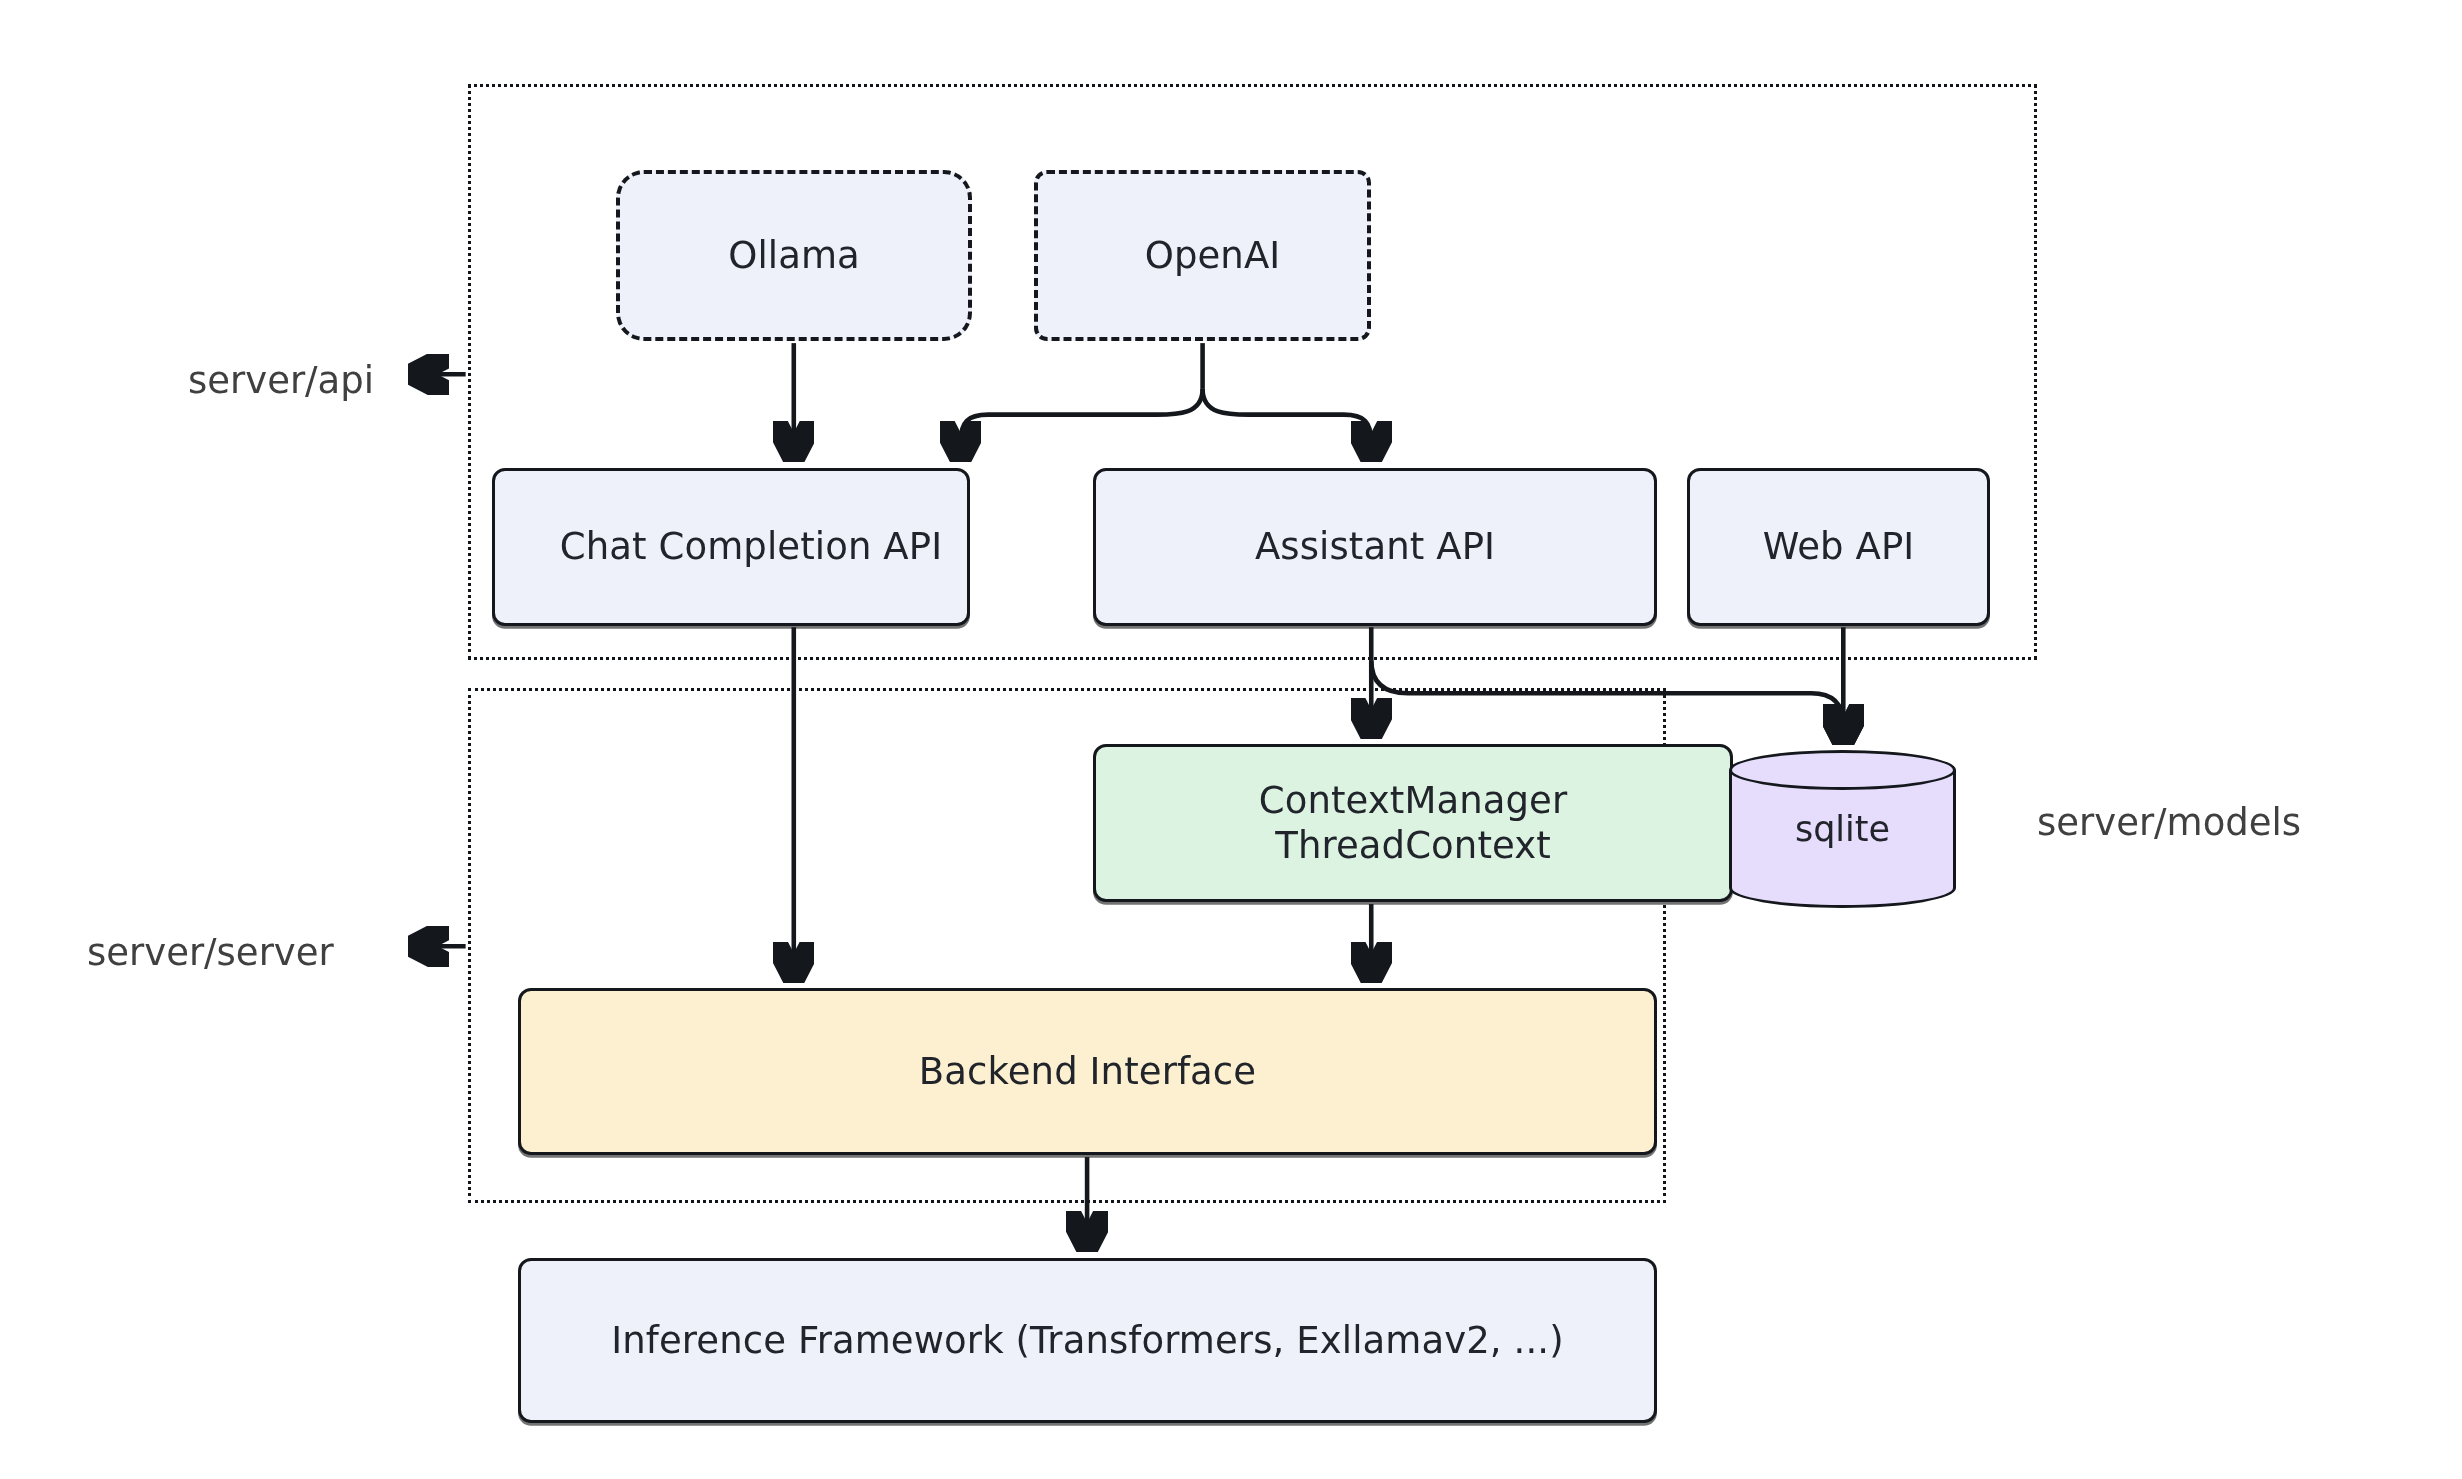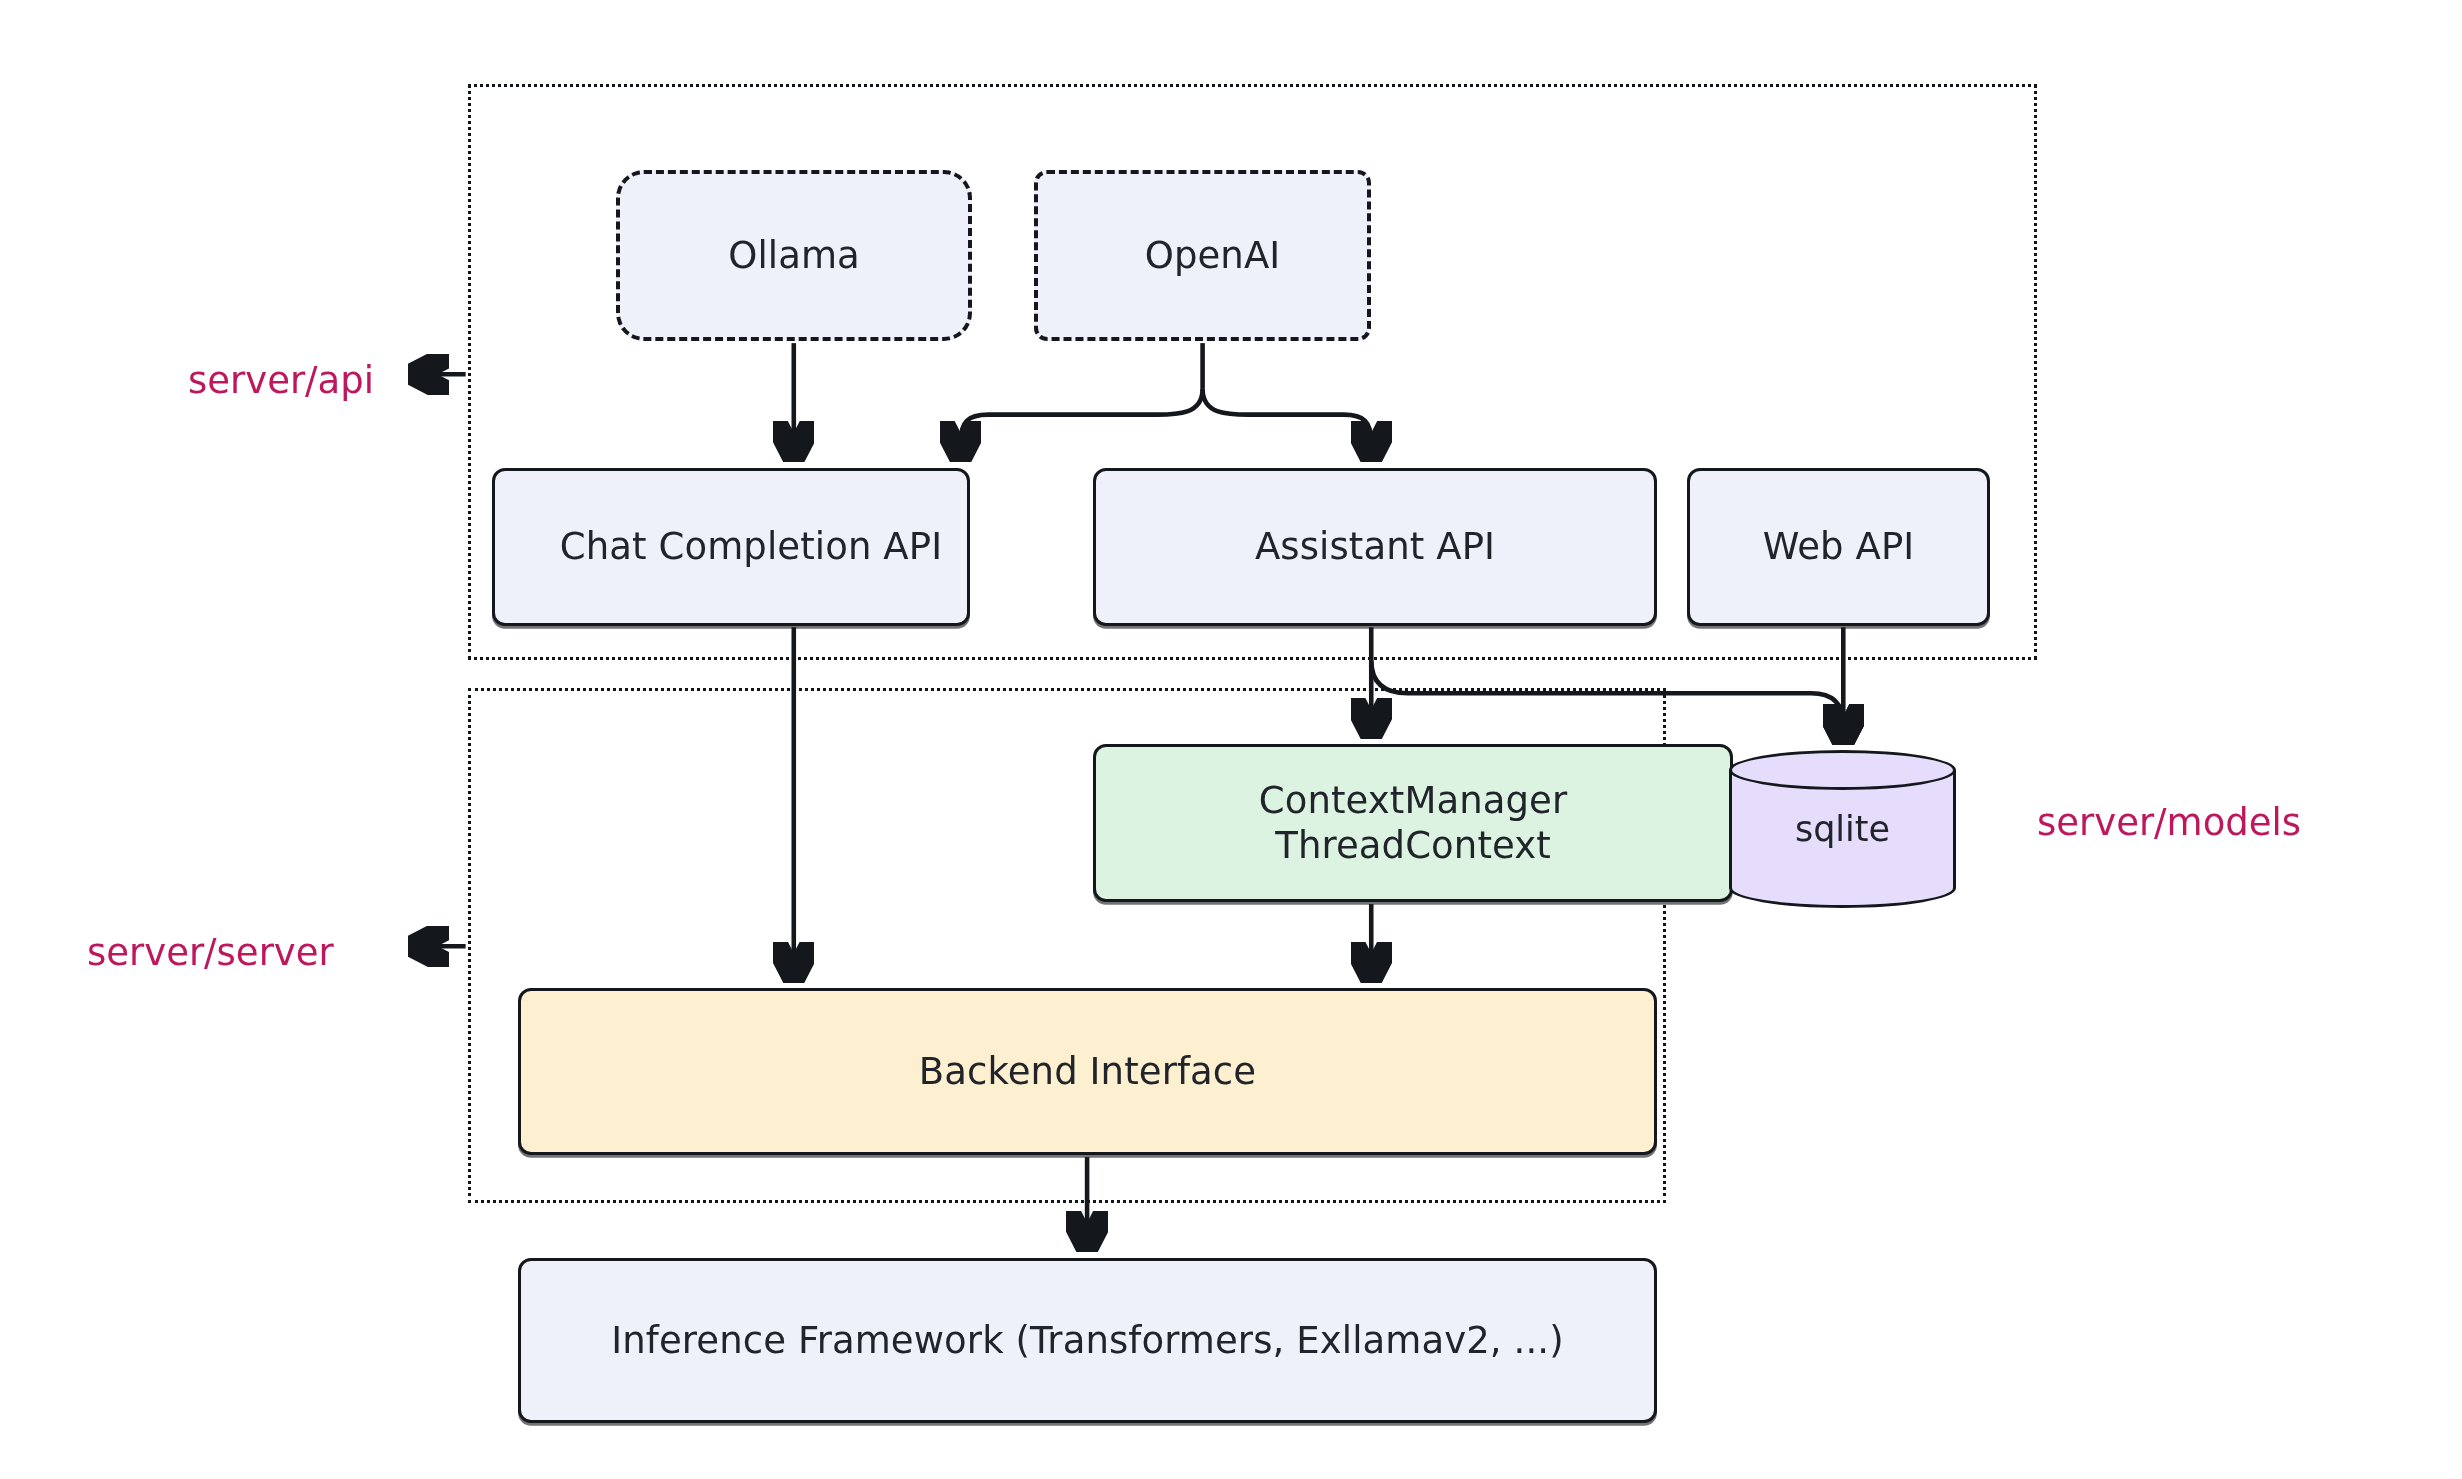--- a/index.html
+++ b/index.html
@@ -106,21 +106,21 @@
     justify-content: center;
     font-size: 35px;
     color: #21252b;
     z-index: 3;
   }
 
   
   .grouplabel {
     position: absolute;
     font-size: 37px;
-    color: #be185d;
+    color: #404040;
     white-space: nowrap;
     line-height: 1;
   }
 
   
   #edges {
     position: absolute;
     left: 0; top: 0;
     width: 2462px;
     height: 1480px;

